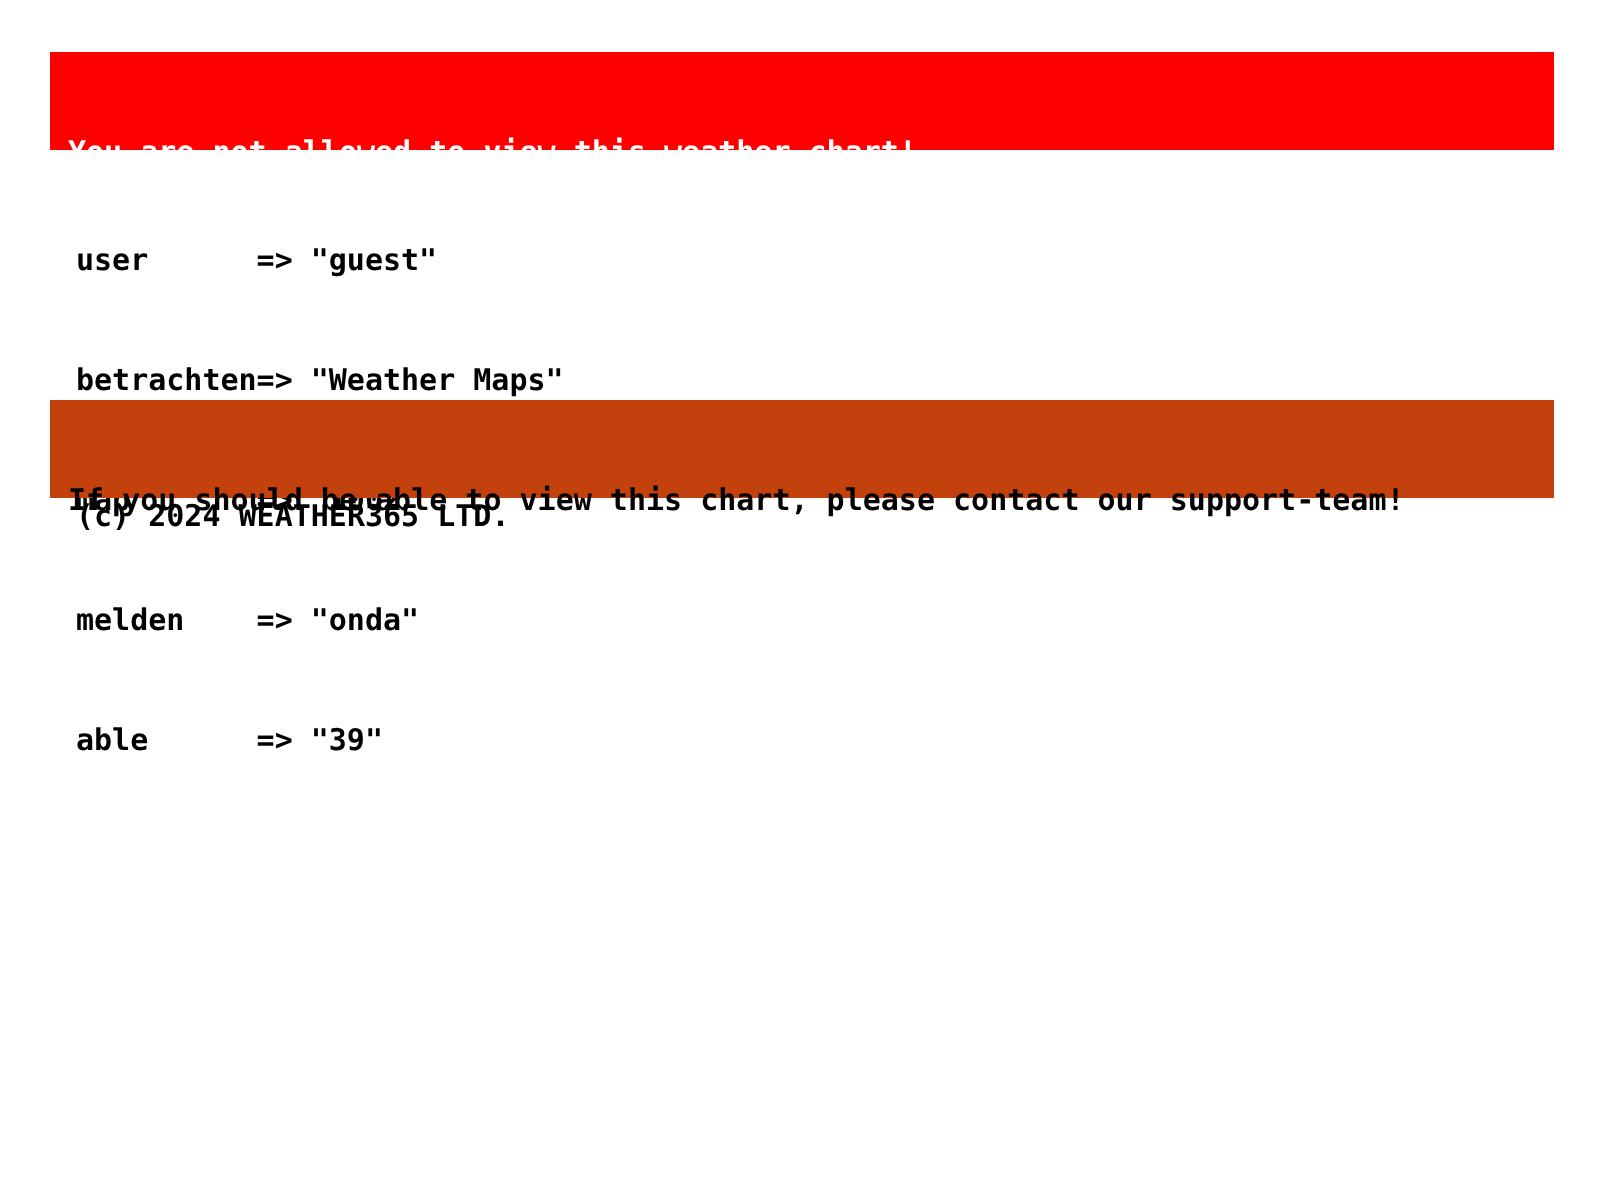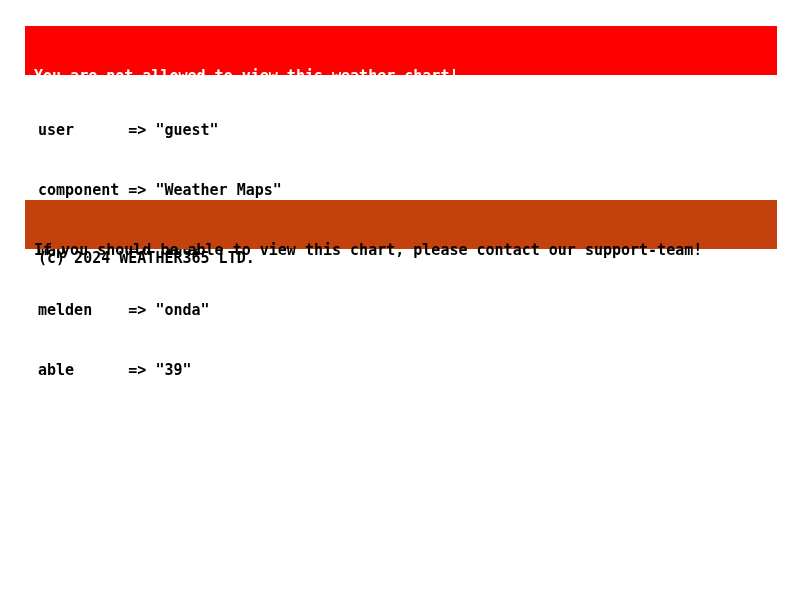--- a/index.html
+++ b/index.html
@@ -77,21 +77,21 @@
 
 <div class="page">
 
   <div class="banner banner-red">
     <div>You are not allowed to view this weather chart!</div>
     <div>Sie duerfen diese Wetterkarte nicht betrachten!</div>
   </div>
 
   <div class="params">
     <div class="param-row"><span class="param-key">user</span><span class="param-arrow">=&gt;</span><span class="param-value">"guest"</span></div>
-    <div class="param-row"><span class="param-key">component</span><span class="param-arrow">=&gt;</span><span class="param-value">"Weather Maps"</span></div>
+    <div class="param-row"><span class="param-key">betrachten</span><span class="param-arrow">=&gt;</span><span class="param-value">"Weather Maps"</span></div>
     <div class="param-row"><span class="param-key">map</span><span class="param-arrow">=&gt;</span><span class="param-value">"1002"</span></div>
     <div class="param-row"><span class="param-key">melden</span><span class="param-arrow">=&gt;</span><span class="param-value">"onda"</span></div>
     <div class="param-row"><span class="param-key">able</span><span class="param-arrow">=&gt;</span><span class="param-value">"39"</span></div>
   </div>
 
   <div class="banner banner-green">
     <div>If you should be able to view this chart, please contact our support-team!</div>
   </div>
 
   <div class="footer">

